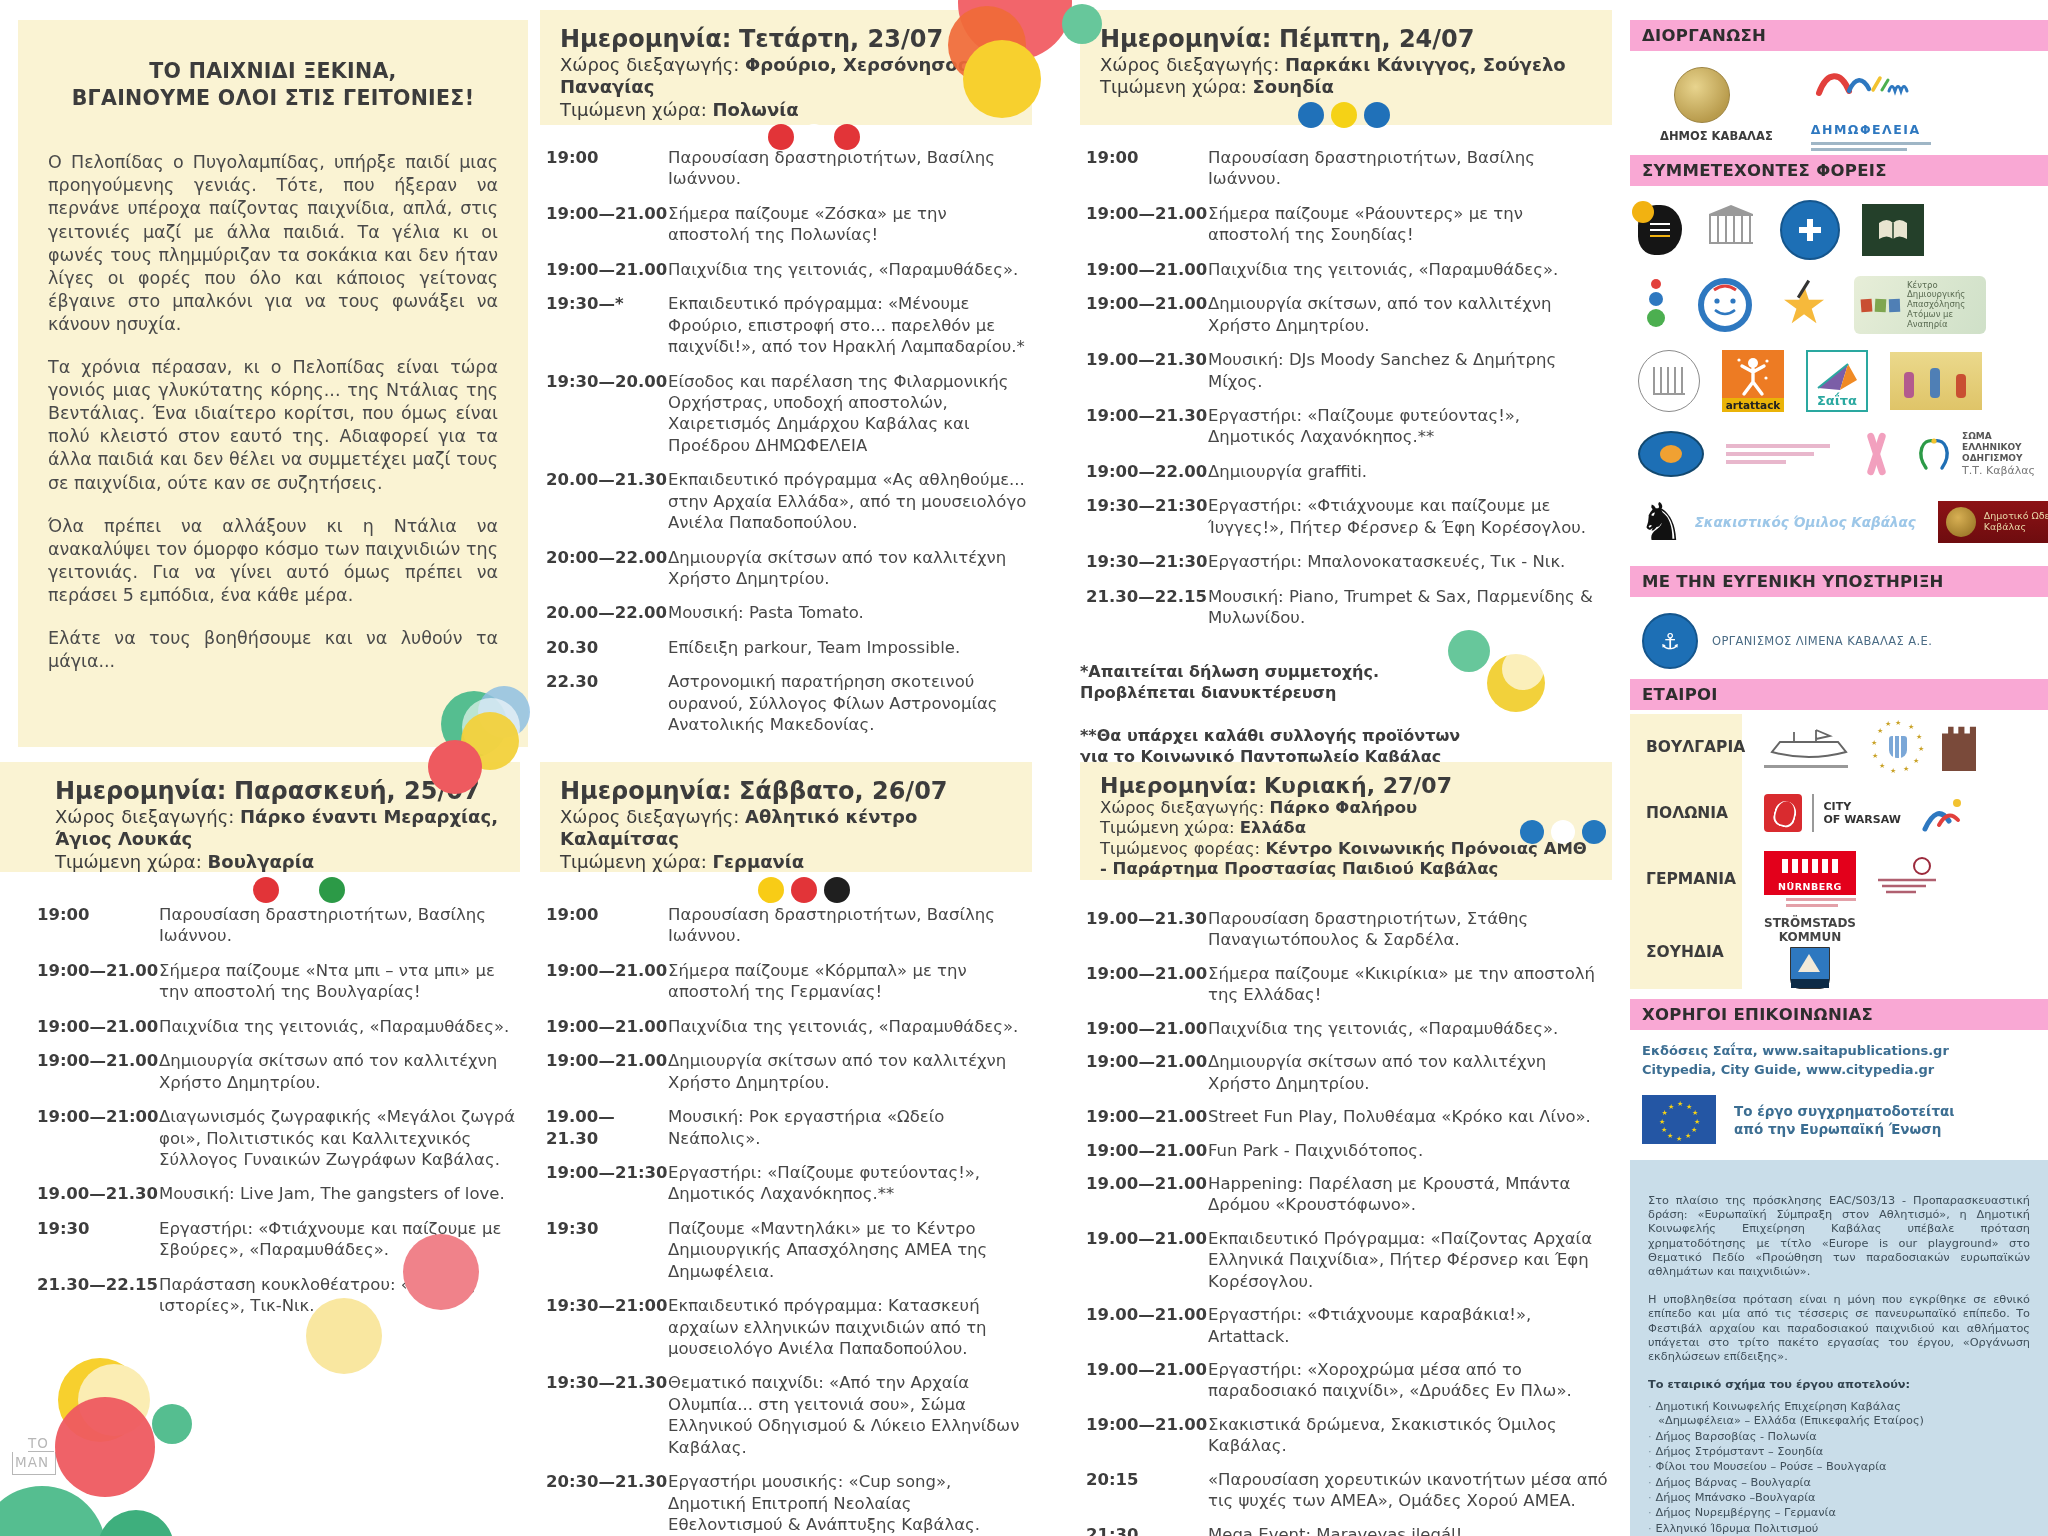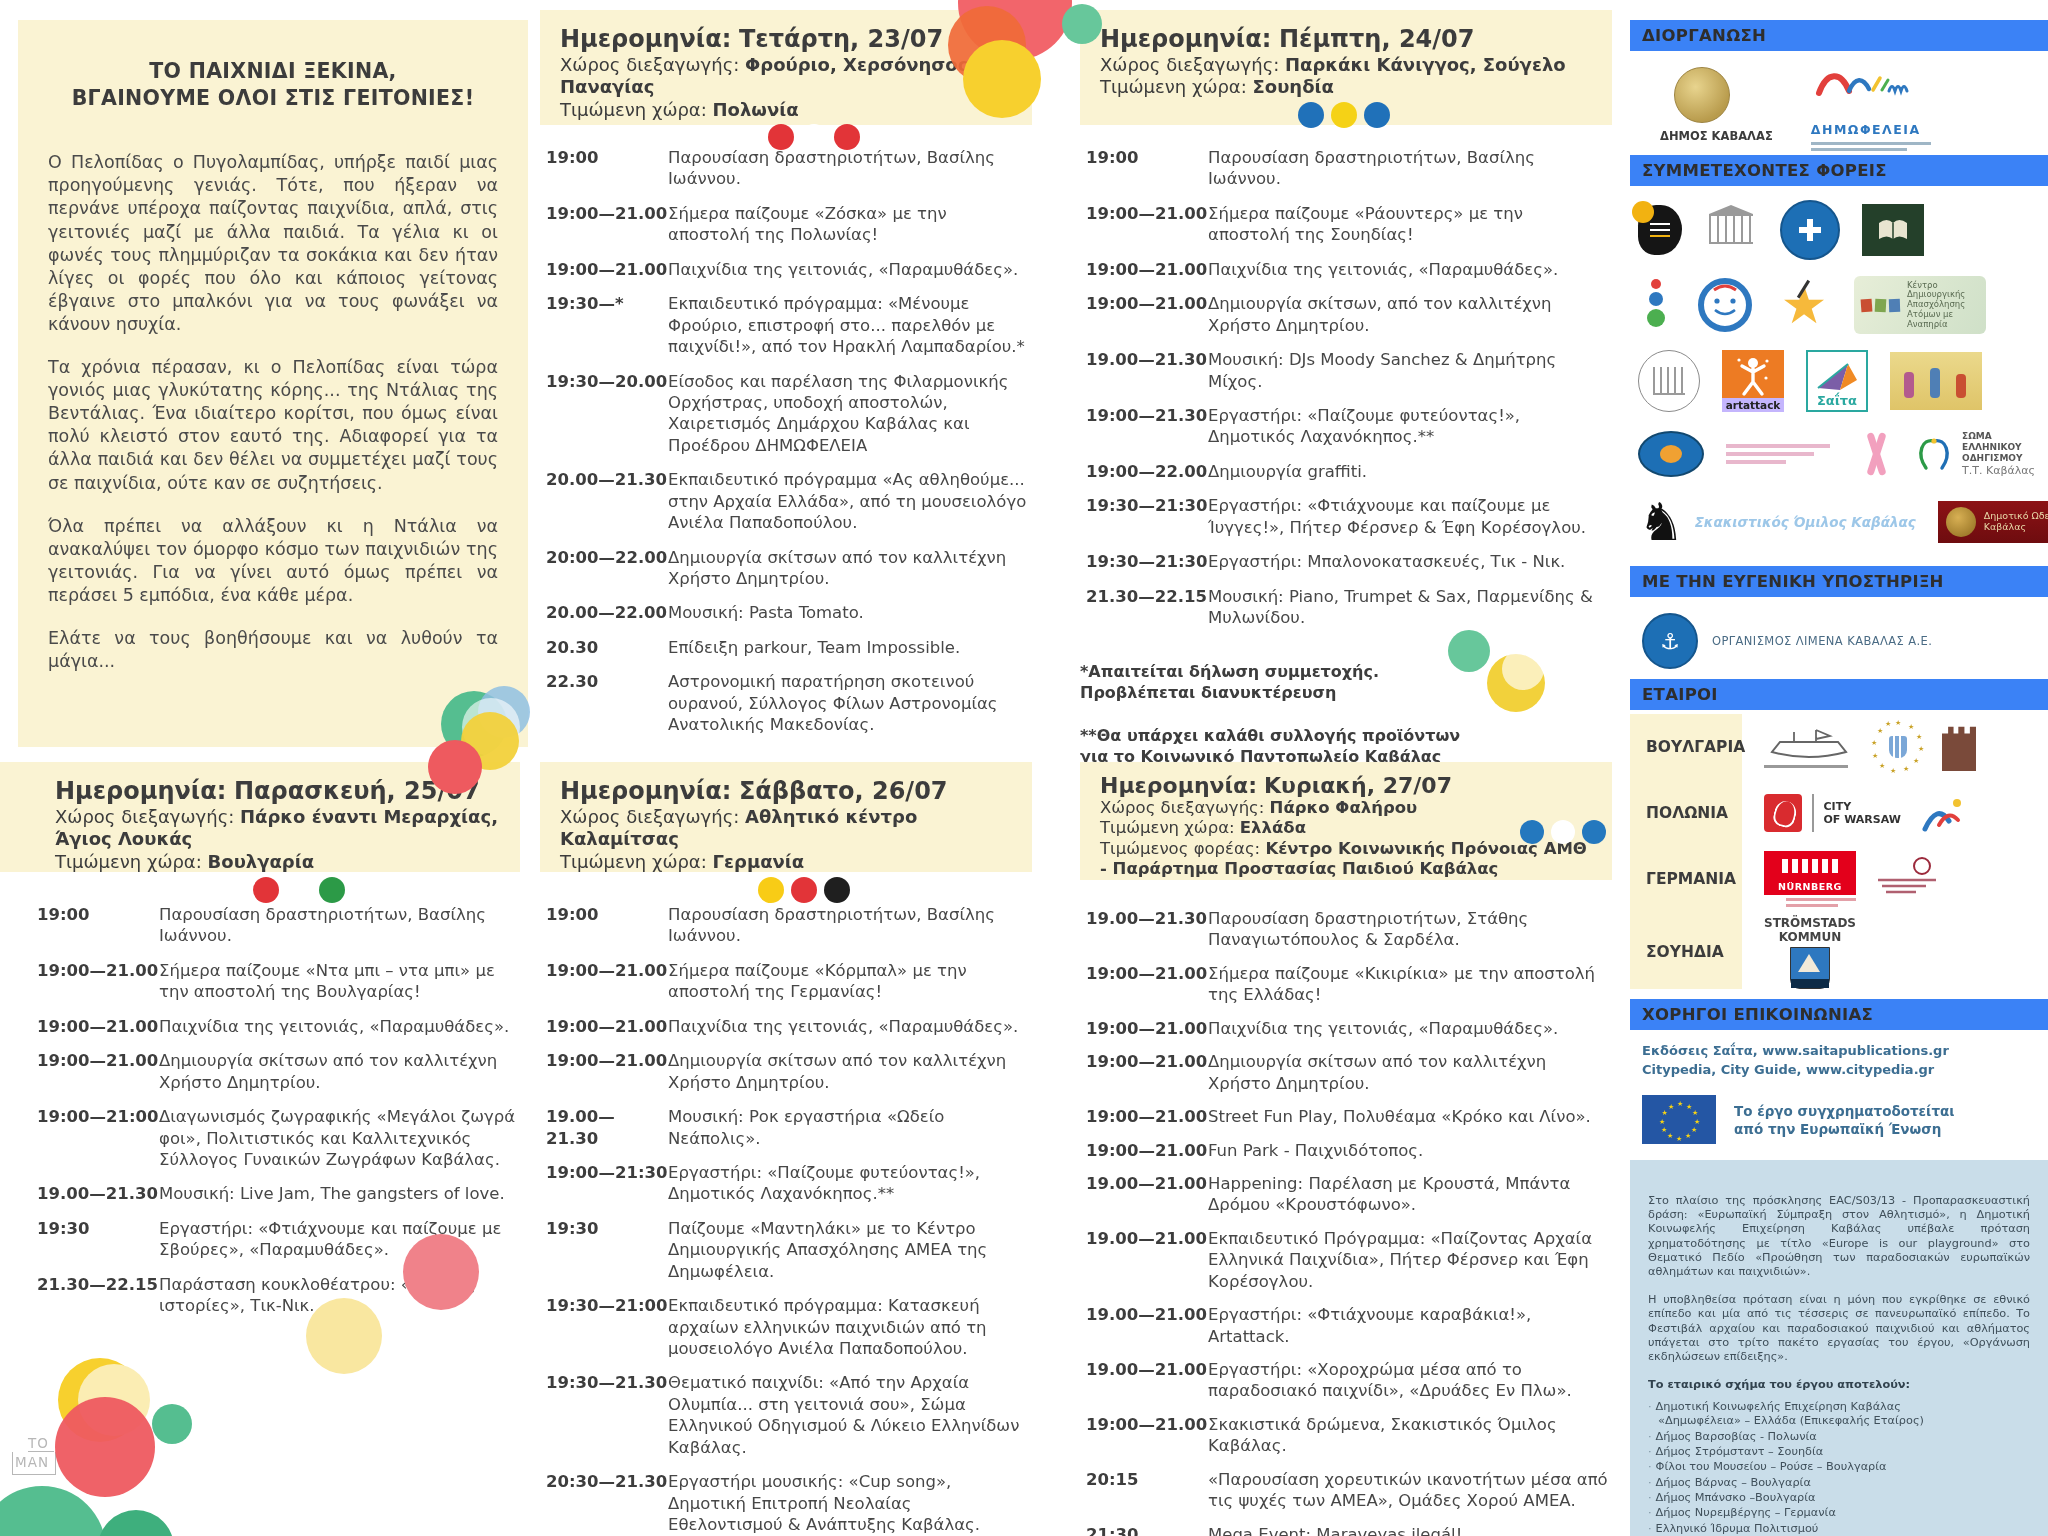--- a/index.html
+++ b/index.html
@@ -84,21 +84,21 @@
   .dc19{left:-22px;top:1486px;width:128px;height:128px;background:#55BE90;}
   .dc20{left:98px;top:1510px;width:76px;height:76px;background:#3EAF7D;}
 
   .toman{position:absolute;left:12px;top:1436px;width:46px;z-index:2;color:#b7b7b7;
          font-size:13.5px;letter-spacing:1px;line-height:1.1;}
   .toman .t1{display:block;margin-left:16px;border-bottom:1.5px solid #b7b7b7;width:26px;}
   .toman .t2{display:block;border:1.5px solid #b7b7b7;border-top:none;padding:3px 2px 4px 2px;width:38px;}
 
   
   .sidebar{position:absolute;left:1630px;top:20px;width:418px;z-index:1;}
-  .sb-bar{background:#3b82f6;padding:6px 12px;font-weight:bold;font-size:16.5px;color:#2e2e2e;
+  .sb-bar{background:#f9a8d4;padding:6px 12px;font-weight:bold;font-size:16.5px;color:#2e2e2e;
           letter-spacing:.3px;margin-bottom:8px;}
   .org-row{display:flex;align-items:flex-start;gap:38px;padding:8px 0 4px 30px;}
   .coin{width:54px;height:54px;border-radius:50%;margin-left:14px;
         background:radial-gradient(circle at 38% 35%,#E8D48E,#B89B4C 72%);border:1px solid #9c8340;}
   .coin-lbl{font-size:11.5px;font-weight:bold;color:#3b3b3b;margin-top:6px;white-space:nowrap;}
   .dimof-lbl{font-size:12.5px;font-weight:bold;color:#2E78C0;letter-spacing:1.5px;margin-top:15px;}
   .dimof-sub{width:120px;height:3px;background:#9fb6c6;margin-top:5px;}
   .dimof-sub2{width:96px;height:3px;background:#9fb6c6;margin-top:3px;}
 
   .pl-grid{padding:6px 2px 2px 8px;}
@@ -126,21 +126,21 @@
   .kdap .houses{display:flex;gap:3px;}
   .kdap .houses i{width:11px;height:13px;display:block;}
   .kdap .h1{background:#C94F32;transform:rotate(-4deg);}
   .kdap .h2{background:#7FA650;transform:rotate(3deg);}
   .kdap .h3{background:#4F7FB5;transform:rotate(-2deg);}
   .kdap .cap{font-size:8.5px;color:#5a6b52;}
   .stamp{width:60px;height:60px;border-radius:50%;border:1.5px solid #8a8a8a;position:relative;}
   .stamp::before{content:"";position:absolute;left:14px;top:16px;width:32px;height:26px;
         background:repeating-linear-gradient(90deg,#9a9a9a 0 2px,transparent 2px 7px);border-bottom:2px solid #9a9a9a;}
   .artattack{width:62px;height:62px;background:#ED7B23;display:flex;flex-direction:column;align-items:center;justify-content:flex-end;}
-  .artattack .aa-cap{background:#c4b5fd;width:100%;text-align:center;font-weight:bold;font-size:10.5px;color:#222;padding:1px 0;}
+  .artattack .aa-cap{background:#eab308;width:100%;text-align:center;font-weight:bold;font-size:10.5px;color:#222;padding:1px 0;}
   .saita{width:62px;height:62px;border:2.5px solid #2AA8A0;box-sizing:border-box;background:#fff;
          display:flex;flex-direction:column;align-items:center;justify-content:flex-end;}
   .saita .sa-cap{color:#2AA8A0;font-weight:bold;font-size:13px;line-height:1.1;padding-bottom:2px;}
   .artpic{width:92px;height:58px;background:linear-gradient(180deg,#EBD98C,#DfC468);position:relative;}
   .artpic i{position:absolute;border-radius:50%;}
   .artpic .f1{left:14px;top:20px;width:10px;height:26px;background:#B35A8E;border-radius:4px;}
   .artpic .f2{left:40px;top:16px;width:10px;height:30px;background:#4F7FB5;border-radius:4px;}
   .artpic .f3{left:66px;top:22px;width:10px;height:24px;background:#C94F32;border-radius:4px;}
   .piggy{width:62px;height:42px;border-radius:50%;background:#1D6FB5;border:2px solid #12486F;
          display:flex;align-items:center;justify-content:center;}

